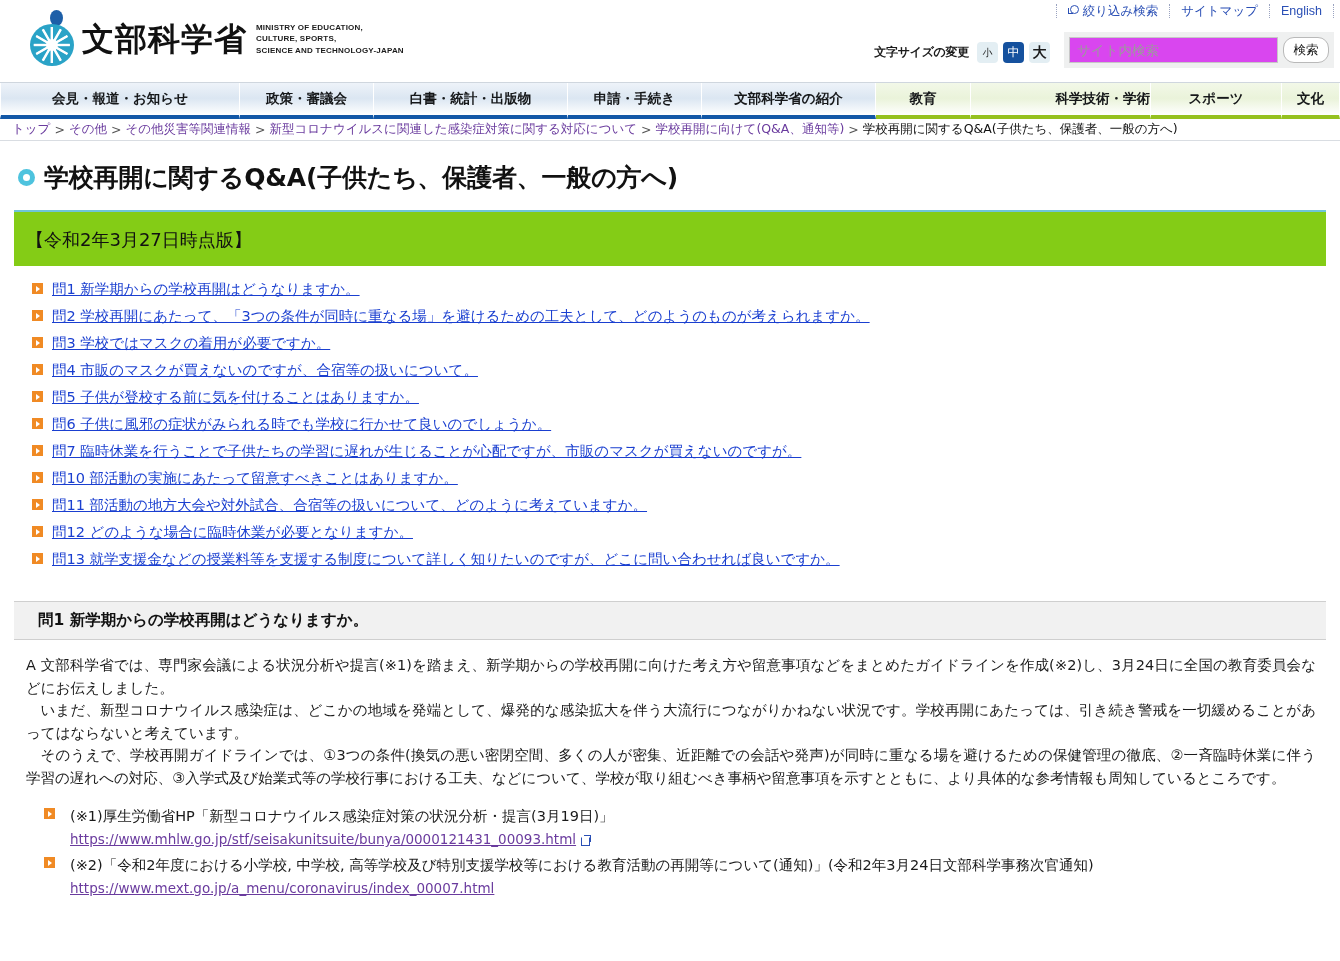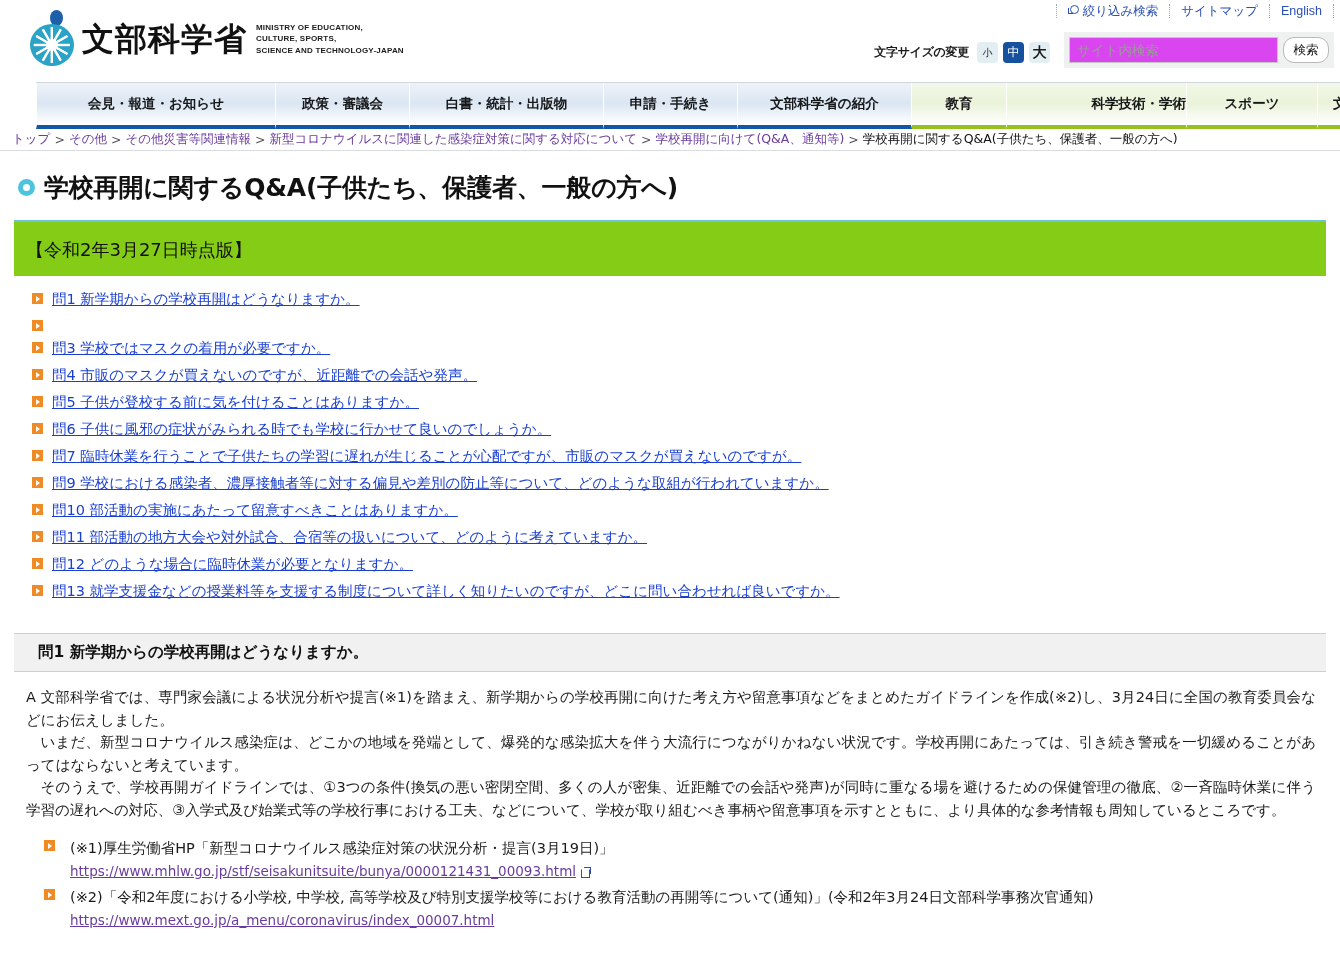--- a/index.html
+++ b/index.html
@@ -106,21 +106,21 @@
   }
   .search-box input::placeholder { color: #9b9b9b; }
   .search-btn {
     margin-left: 5px; height: 26px; min-width: 46px;
     border: 1px solid #b9b9b9; border-radius: 11px; background: #fff;
     font-size: 12.5px; color: #111; cursor: pointer;
     font-family: "DejaVu Sans", "Liberation Sans", sans-serif;
   }
 
   
-  .gnav { display: flex; height: 47px; border-top: 1px solid #cfd6de; margin-left: 36px; }
+  .gnav { display: flex; height: 37px; border-top: 1px solid #cfd6de; }
   .gnav .item {
     flex: 0 0 auto;
     display: flex; align-items: center; justify-content: center;
     font-size: 13.5px; font-weight: bold; color: #16181a;
     border-right: 1px solid #ffffff; cursor: pointer;
     position: relative; white-space: nowrap;
     font-family: "DejaVu Sans", "Liberation Sans", sans-serif;
   }
   .gnav .item.blue {
     background: linear-gradient(to bottom, #eef3f9 0%, #dbe6f2 48%, #ffffff 100%);
@@ -351,44 +351,41 @@
 
   <div class="date-band">【令和2年3月27日時点版】</div>
 
   <ul class="qlist" id="qlist">
       <li>
         <span class="arrow-sq"></span>
         <a>問1  新学期からの学校再開はどうなりますか。</a>
       </li>
       <li>
         <span class="arrow-sq"></span>
+        <a>問2  学校再開にあたって、「3つの条件が同時に重なる場」を避けるための工夫として、どのようのものが考えられますか。</a>
       </li>
       <li>
         <span class="arrow-sq"></span>
         <a>問3  学校ではマスクの着用が必要ですか。</a>
       </li>
       <li>
         <span class="arrow-sq"></span>
-        <a>問4  市販のマスクが買えないのですが、近距離での会話や発声。</a>
+        <a>問4  市販のマスクが買えないのですが、合宿等の扱いについて。</a>
       </li>
       <li>
         <span class="arrow-sq"></span>
         <a>問5  子供が登校する前に気を付けることはありますか。</a>
       </li>
       <li>
         <span class="arrow-sq"></span>
         <a>問6  子供に風邪の症状がみられる時でも学校に行かせて良いのでしょうか。</a>
       </li>
       <li>
         <span class="arrow-sq"></span>
         <a>問7  臨時休業を行うことで子供たちの学習に遅れが生じることが心配ですが、市販のマスクが買えないのですが。</a>
-      </li>
-      <li>
-        <span class="arrow-sq"></span>
-        <a>問9  学校における感染者、濃厚接触者等に対する偏見や差別の防止等について、どのような取組が行われていますか。</a>
       </li>
       <li>
         <span class="arrow-sq"></span>
         <a>問10  部活動の実施にあたって留意すべきことはありますか。</a>
       </li>
       <li>
         <span class="arrow-sq"></span>
         <a>問11  部活動の地方大会や対外試合、合宿等の扱いについて、どのように考えていますか。</a>
       </li>
       <li>

